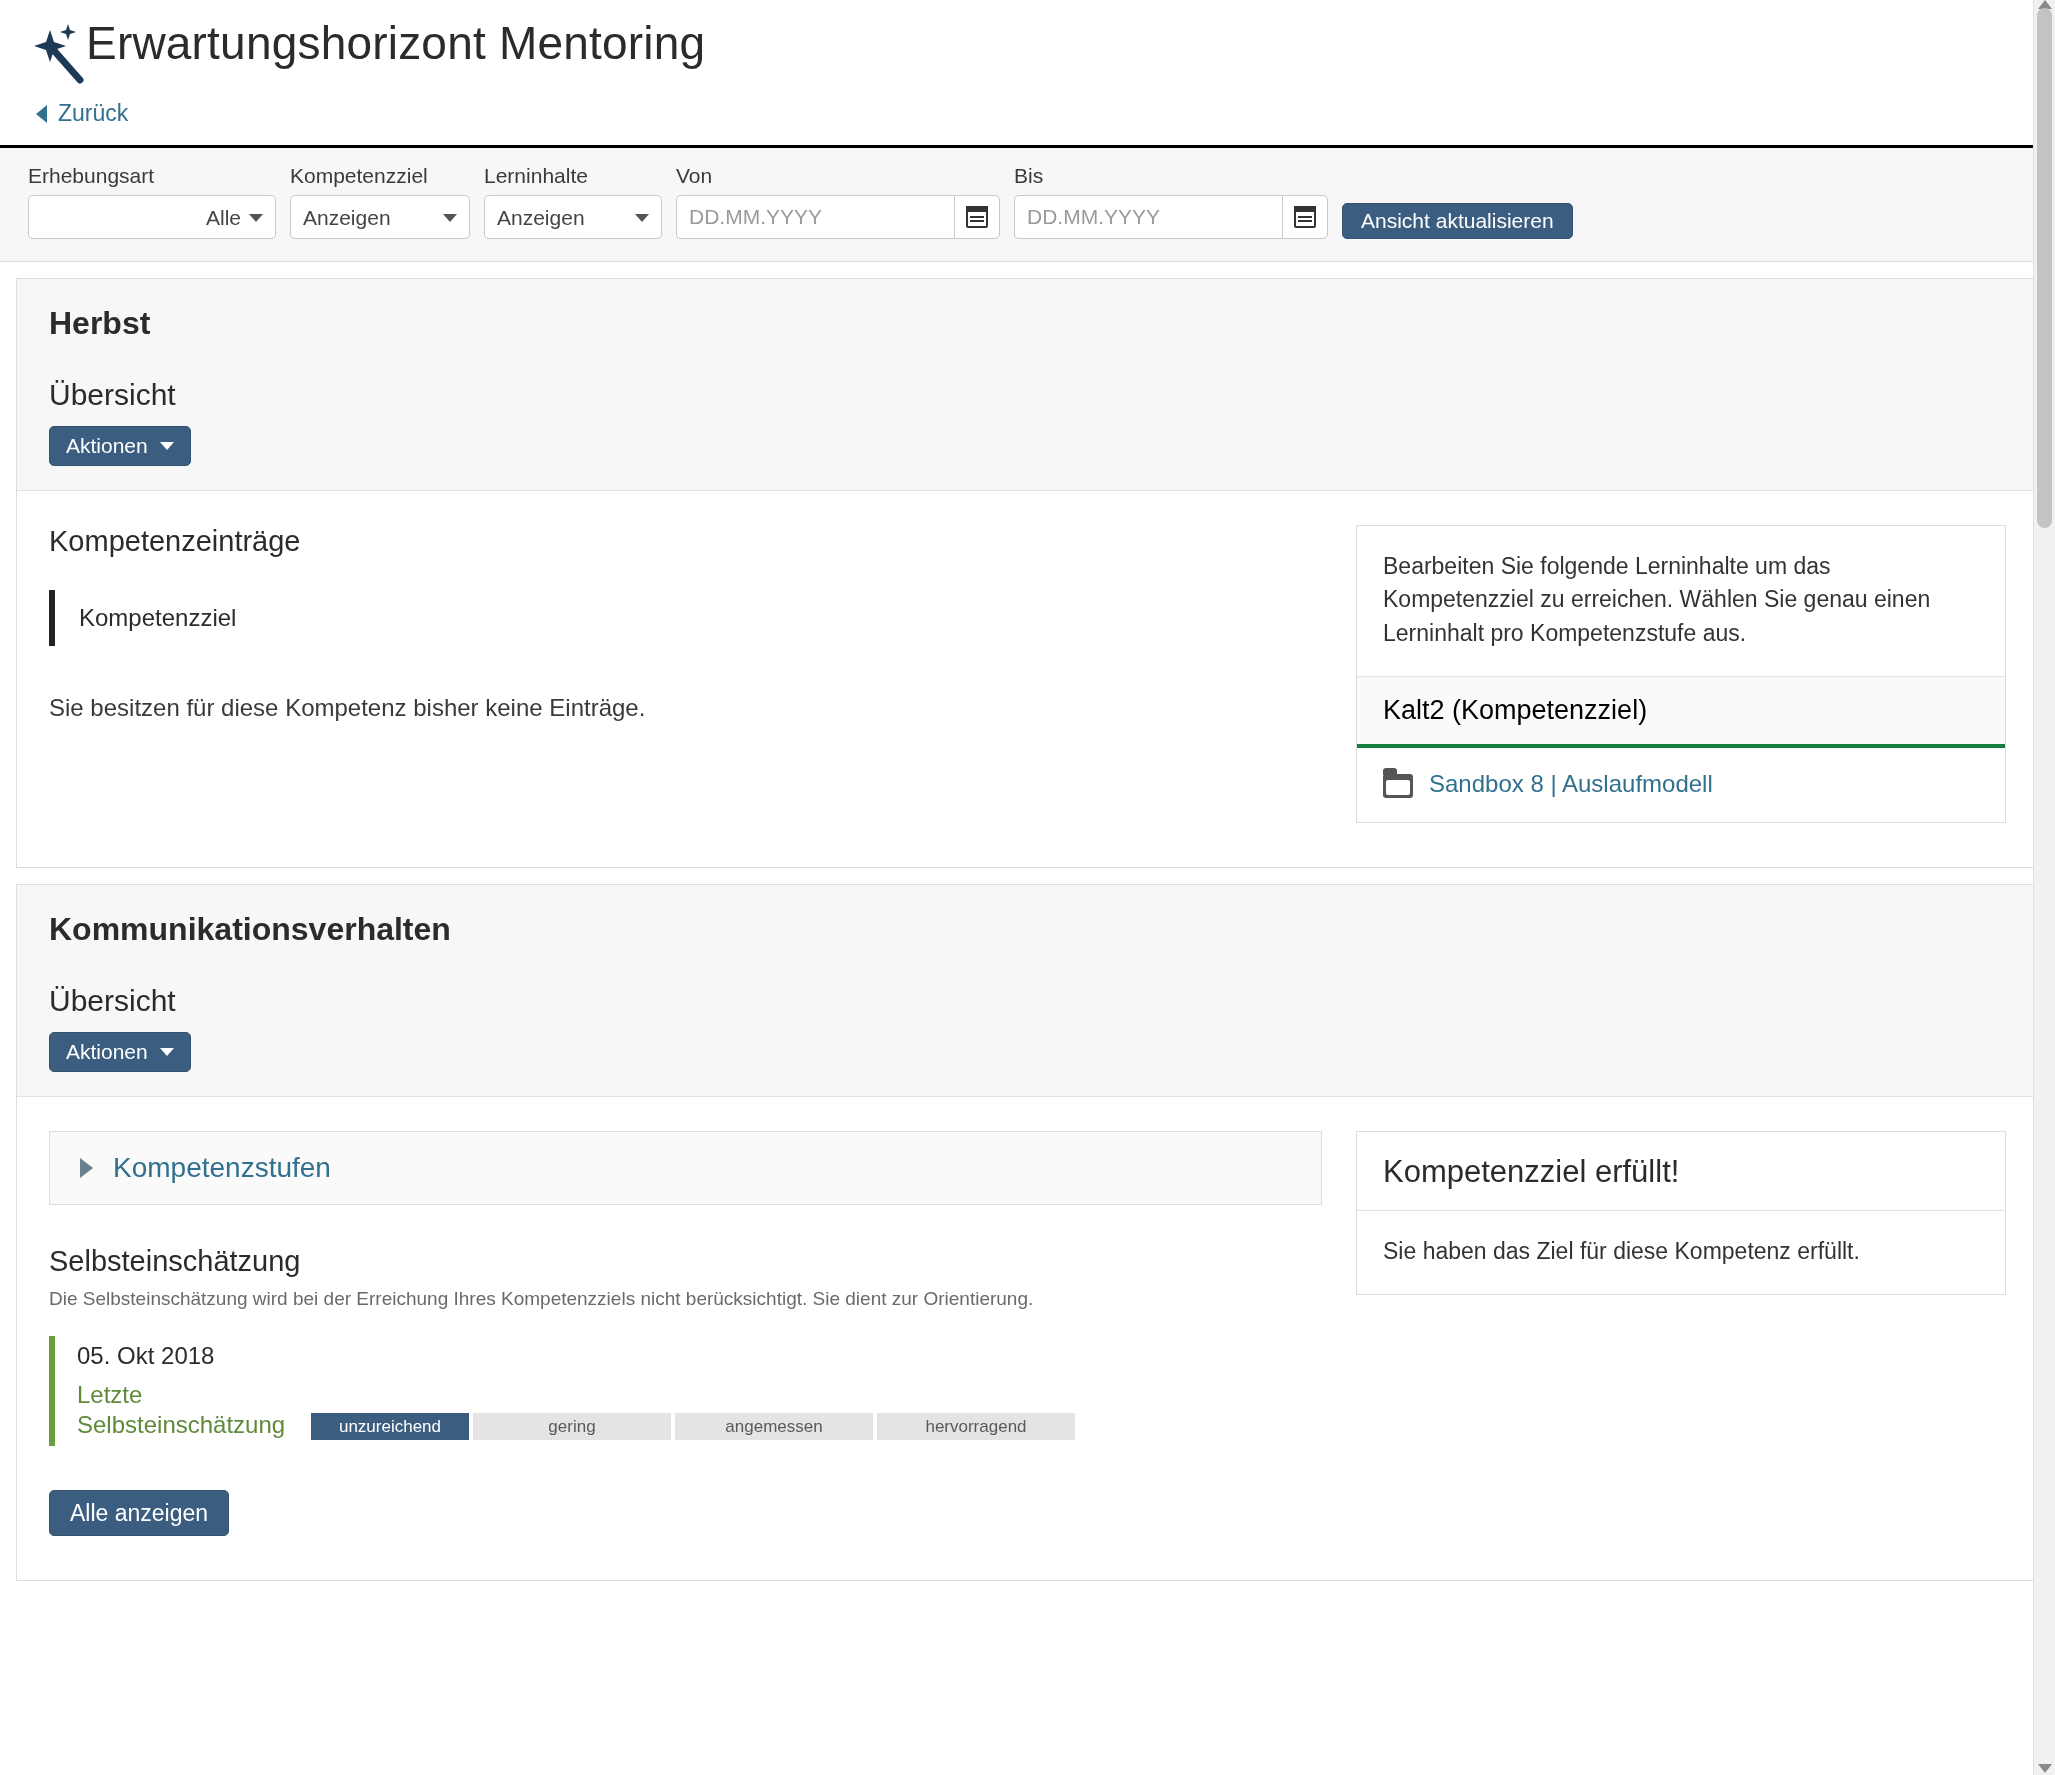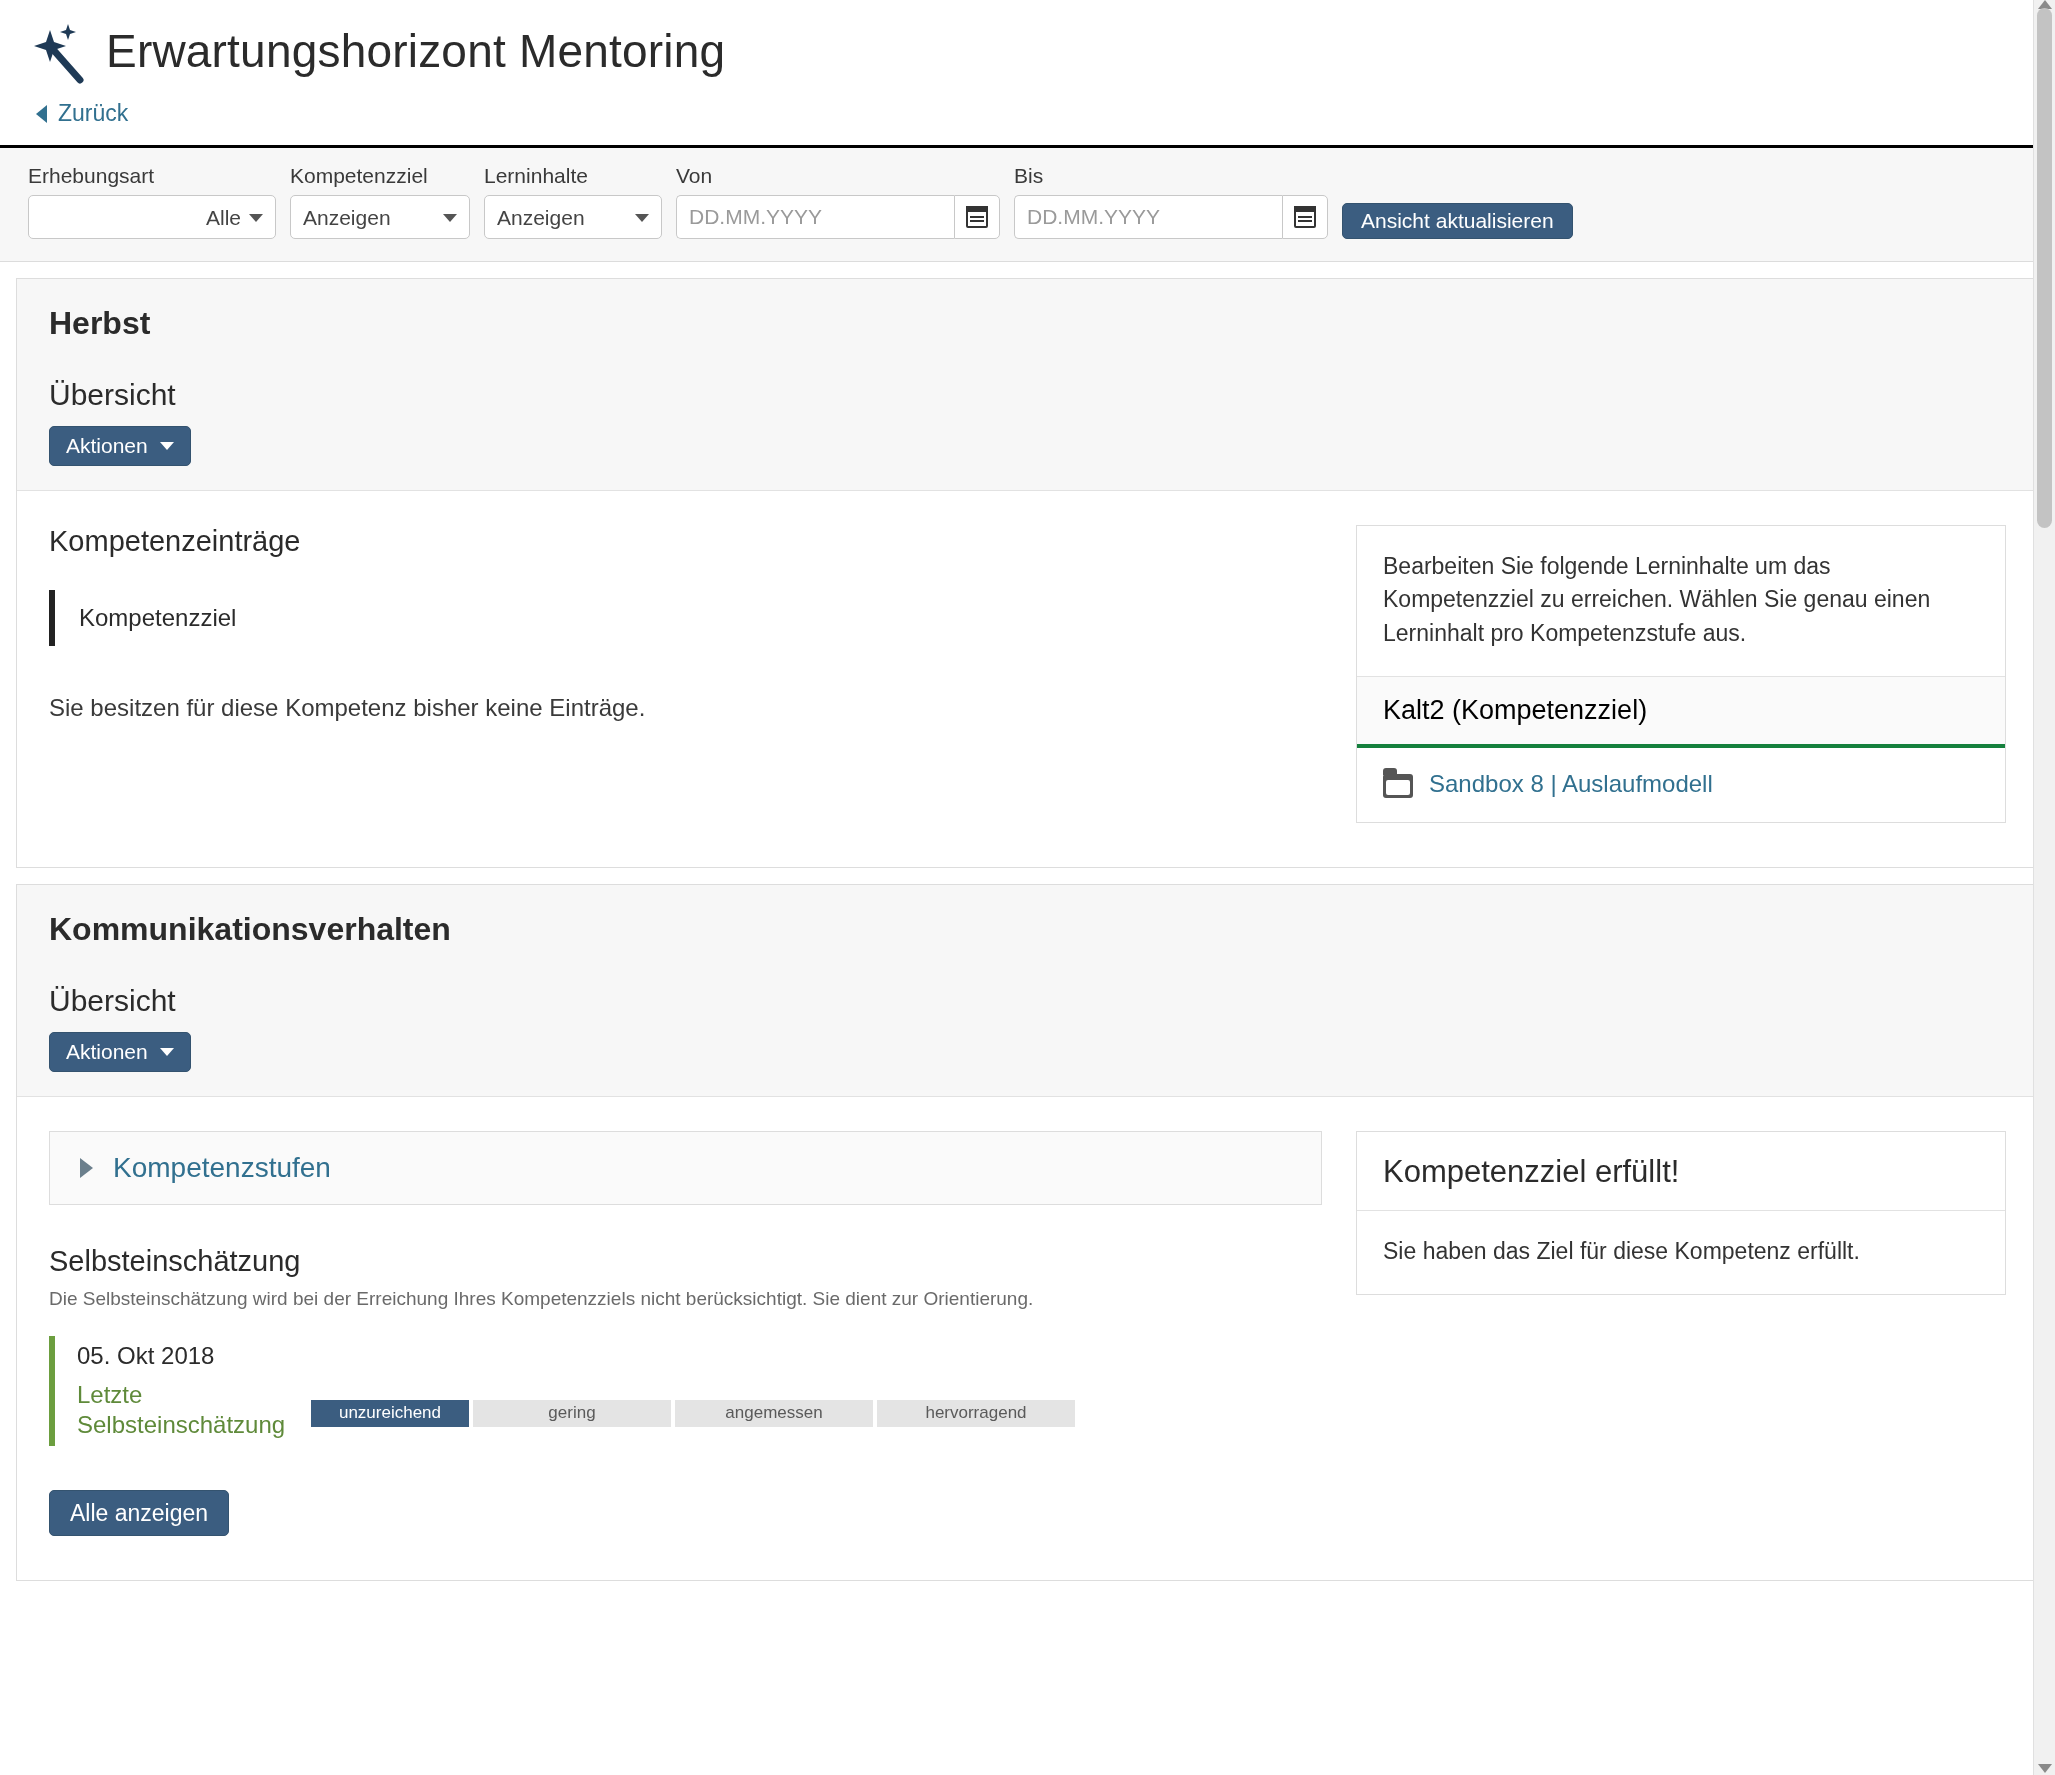--- a/index.html
+++ b/index.html
@@ -17,22 +17,21 @@
   }
   .page {
     width: 2055px;
     position: relative;
     padding: 0;
   }
 
   
   .app-header {
     display: flex;
-    align-items: center;
-    gap: 20px;
+    align-items: flex-start;
     padding: 18px 28px 10px 28px;
   }
   .wand-icon {
     width: 58px;
     height: 66px;
     flex: 0 0 auto;
     position: relative;
   }
   .app-title {
     font-size: 46px;
@@ -368,21 +367,21 @@
   .self-note {
     font-size: 19px;
     color: #6a6a6a;
     margin: 0 0 26px 0;
   }
 
   .entry {
     border-left: 6px solid #6c9e3f;
     padding: 6px 0 6px 22px;
     display: flex;
-    align-items: center;
+    align-items: flex-end;
     gap: 34px;
   }
   .entry-meta { width: 200px; flex: 0 0 auto; }
   .entry-date {
     font-size: 24px;
     color: #2b2b2b;
     margin-bottom: 10px;
   }
   .entry-kind {
     font-size: 24px;

